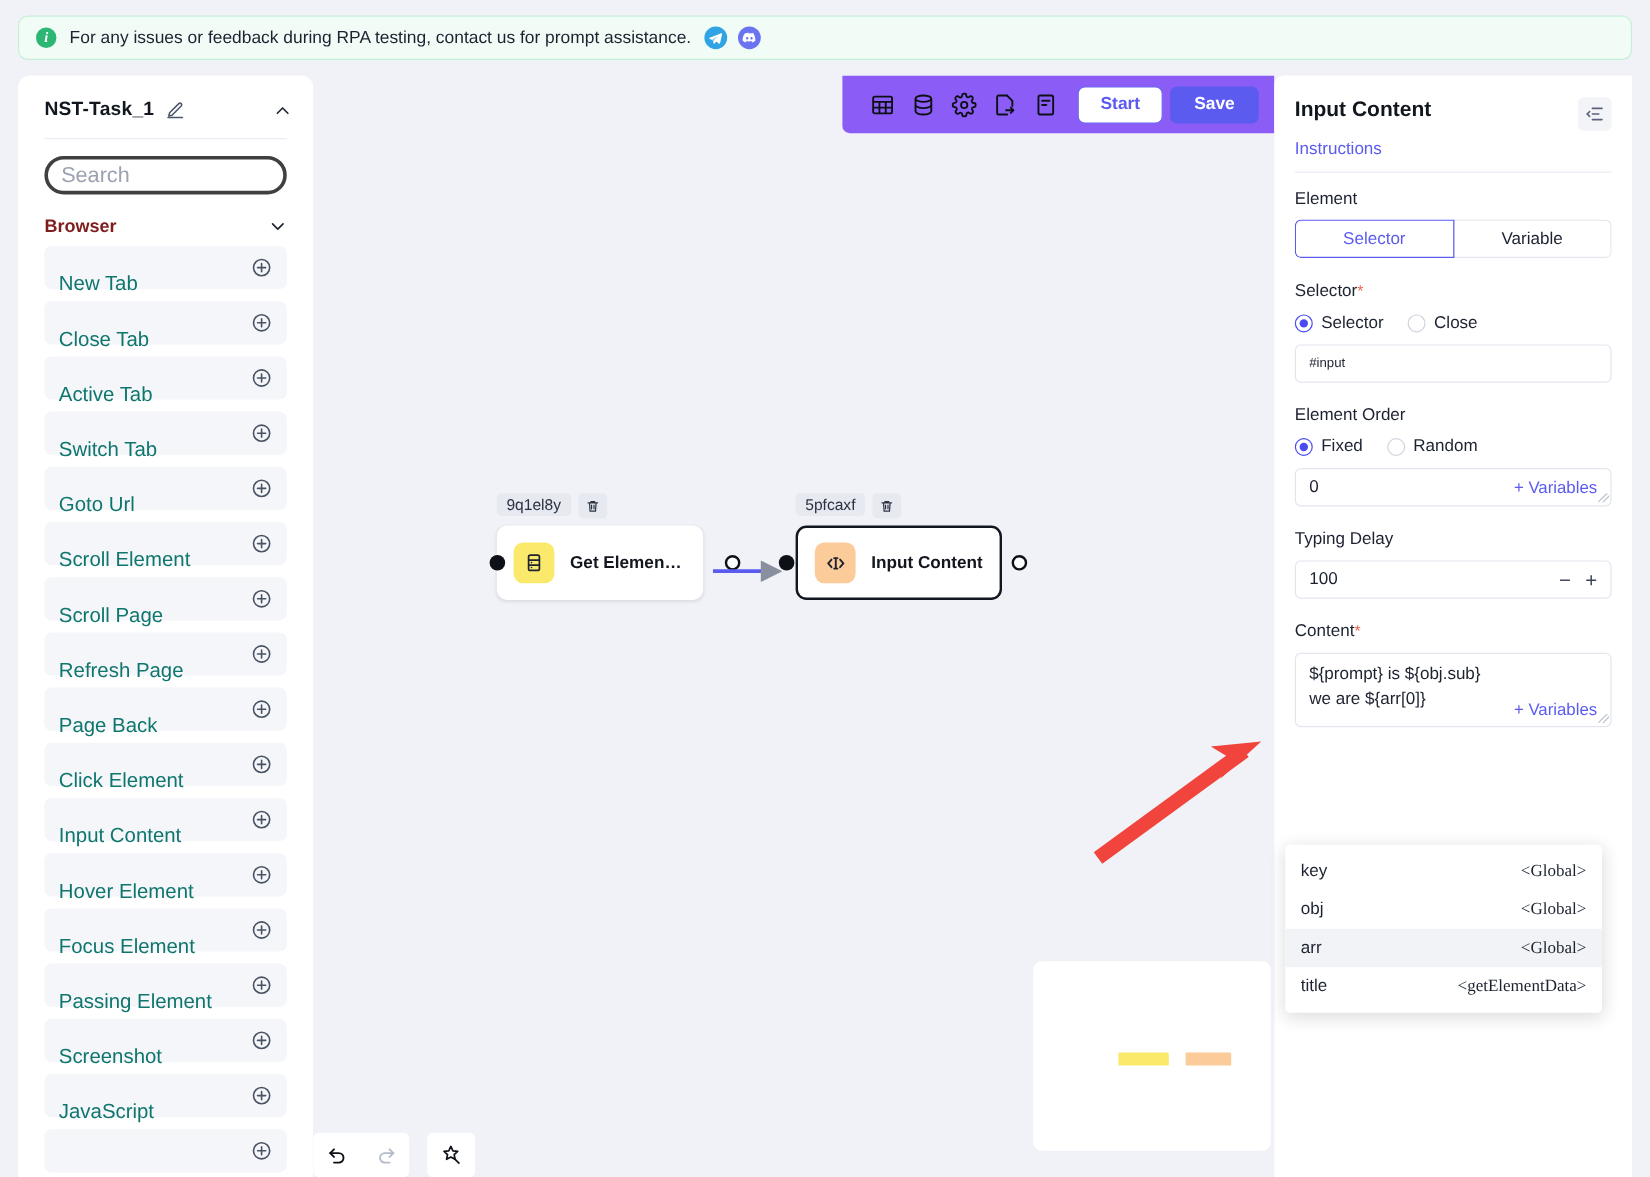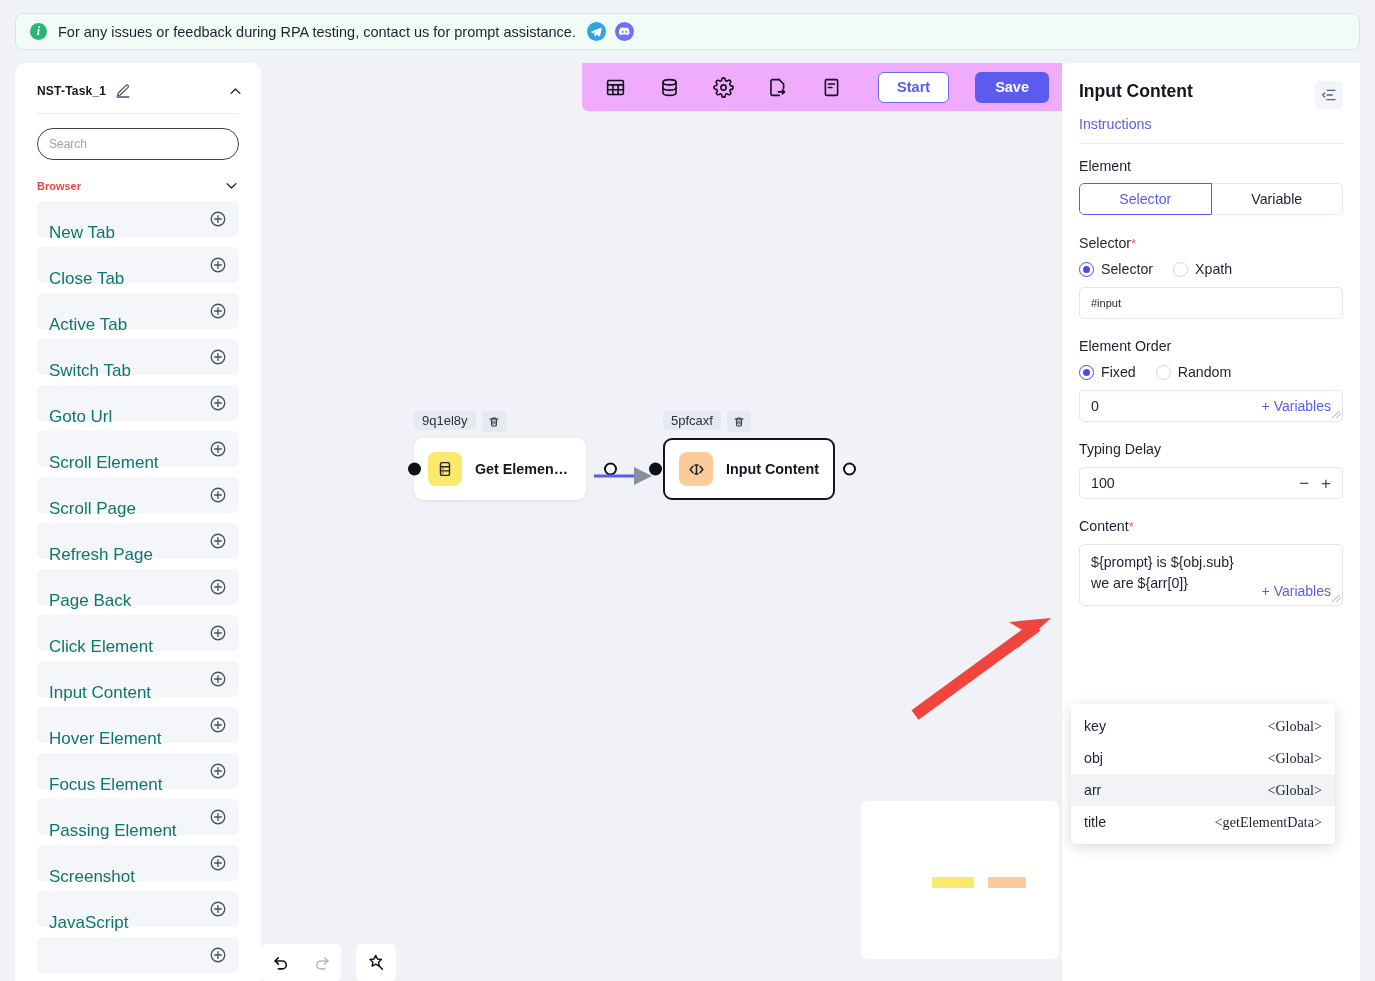--- a/index.html
+++ b/index.html
@@ -37,55 +37,55 @@
   .sidebar {
     position: absolute; left: 15px; top: 63px;
     width: 246px; height: 918px;
     background: #fff; border-radius: 10px 10px 0 0;
     overflow: hidden;
   }
   .sb-head {
     display: flex; align-items: center;
     padding: 20px 18px 0 22px; gap: 9px;
   }
-  .sb-title { font-size: 12px; font-weight: bold; color: #11161f; letter-spacing: .2px; }
+  .sb-title { font-size: 16px; font-weight: bold; color: #11161f; letter-spacing: .2px; }
   .pencil-icon { width: 16px; height: 16px; color: #4a5568; }
   .chev-up { margin-left: auto; width: 15px; height: 15px; color: #1d2430; }
   .sb-divider { height: 1px; background: #e9ecf2; margin: 14px 22px 0 22px; }
   .sb-search-wrap { padding: 14px 22px 0 22px; }
   .sb-search {
-    width: 100%; height: 32px; border: 1px solid #404040; border-radius: 16px;
-    padding: 0 11px; font-size: 12px; color: #2b3240;
+    width: 100%; height: 32px; border: 3px solid #404040; border-radius: 16px;
+    padding: 0 11px; font-size: 18px; color: #2b3240;
     font-family: "Liberation Sans", sans-serif; outline: none; background: #fff;
   }
   .sb-search::placeholder { color: #9aa2b1; }
   .sb-group {
     display: flex; align-items: center; padding: 18px 22px 8px 22px;
   }
-  .sb-group-label { font-size: 11px; font-weight: bold; color: #ef4444; }
+  .sb-group-label { font-size: 15px; font-weight: bold; color: #7f1d1d; }
   .chev-down { margin-left: auto; width: 15px; height: 15px; color: #1d2430; }
   .sb-list { padding: 0 22px; }
   .sb-item {
     height: 36px; background: #f5f6f9; border-radius: 6px;
     display: flex; align-items: center; padding: 0 12px;
     margin-bottom: 10px; cursor: pointer;
   }
   .sb-item-label { font-size: 17px; color: #0f766e; margin-top: 28px; }
   .plus-circle { margin-left: auto; width: 18px; height: 18px; color: #485364; }
 
   
   .canvas {
     position: absolute; left: 261px; top: 63px;
     width: 801px; height: 918px;
     background: #f0f2f7; overflow: hidden;
   }
   .canvas-toolbar {
     position: absolute; right: 0; top: 0;
-    height: 48px; background: #f0abfc;
-    display: flex; align-items: center; gap: 24px;
+    height: 48px; background: #8b5cf6;
+    display: flex; align-items: center; gap: 4px;
     padding: 0 13px 0 18px;
     border-radius: 0 0 0 6px;
     justify-content: space-between;
   }
   .tb-icon {
     width: 30px; height: 30px; display: flex; align-items: center;
     justify-content: center; color: #0d1117; cursor: pointer;
   }
   .btn-start {
     margin-left: 8px; height: 31px; padding: 0 18px;
@@ -587,21 +587,21 @@
     <div class="fld-label" style="margin-top:20px;">
       <span>Selector</span><span class="req">*</span>
     </div>
     <div class="radio-row">
       <span class="radio-opt">
         <span class="radio on"></span>
         <span class="radio-label">Selector</span>
       </span>
       <span class="radio-opt">
         <span class="radio"></span>
-        <span class="radio-label">Xpath</span>
+        <span class="radio-label">Close</span>
       </span>
     </div>
     <input class="txt-input" value="#input" style="">
 
     
     <div class="fld-label" style="margin-top:19px;">Element Order</div>
     <div class="radio-row">
       <span class="radio-opt">
         <span class="radio on"></span>
         <span class="radio-label">Fixed</span>

